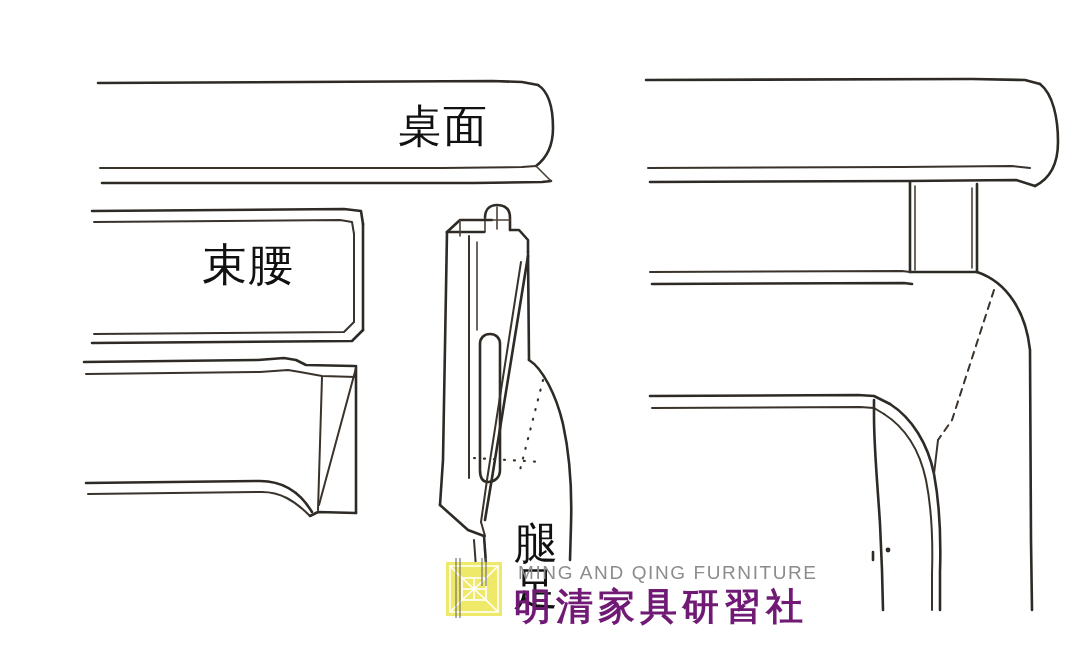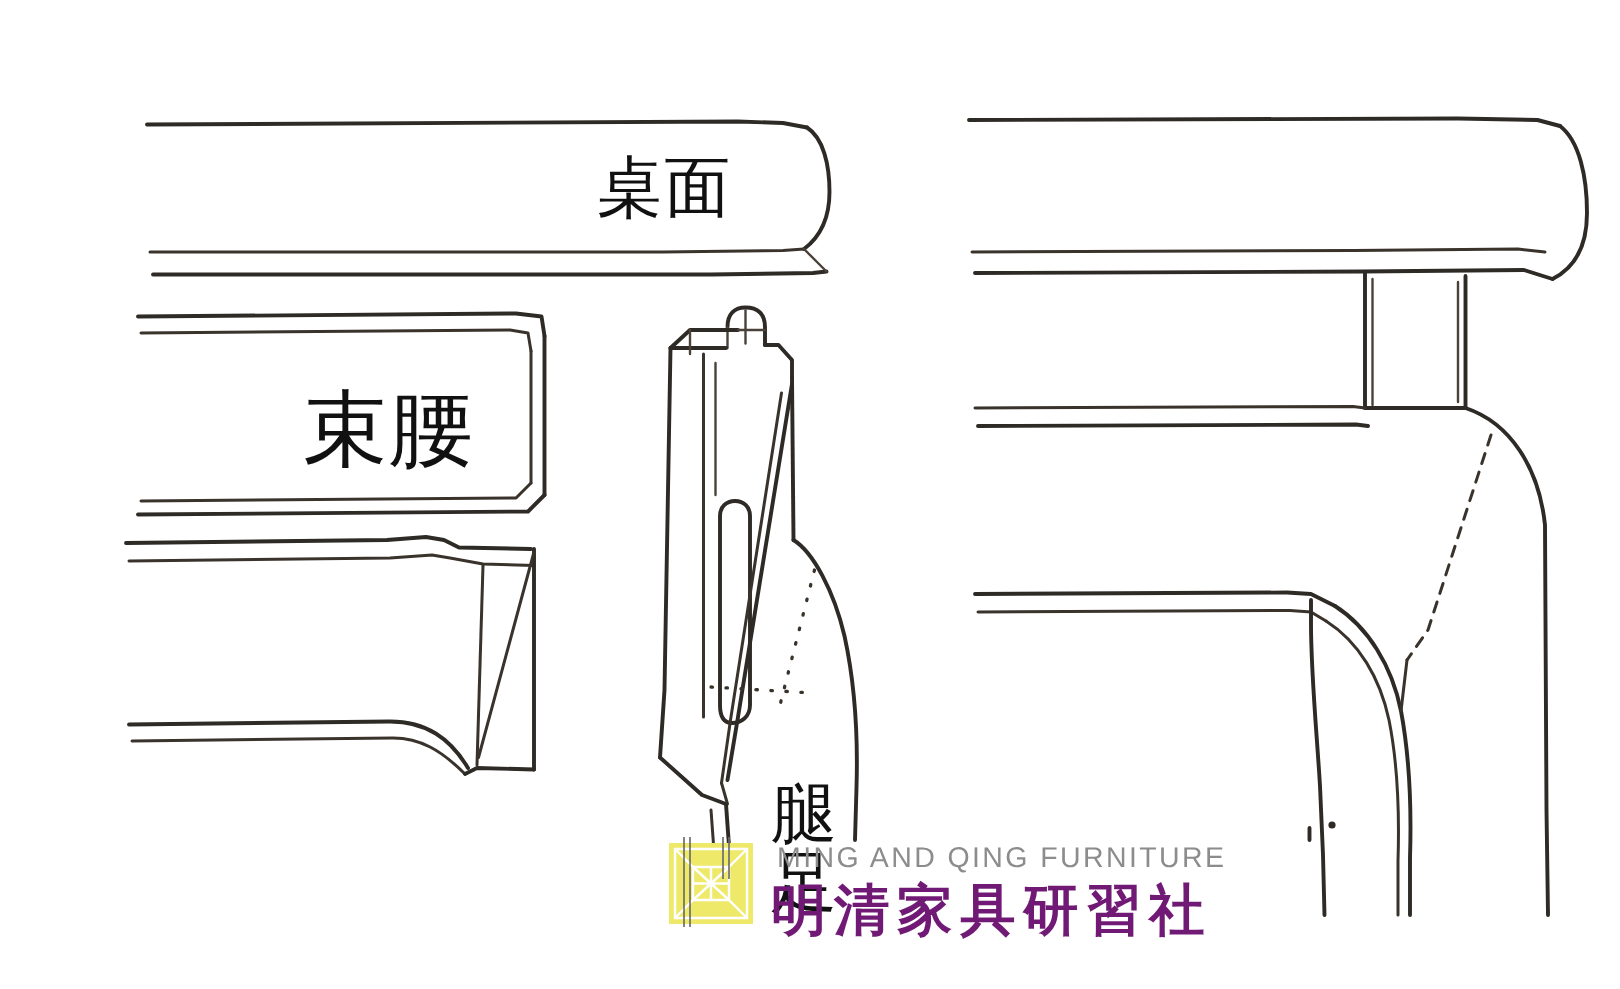--- a/index.html
+++ b/index.html
@@ -29,21 +29,21 @@
   .cjk-label {
     position: absolute;
     font-family: "DejaVu Sans", "Liberation Sans", sans-serif;
     color: #111111;
     font-weight: 500;
     line-height: 1.02;
     white-space: nowrap;
     letter-spacing: 0.02em;
   }
   #label-tabletop { left: 376px; top: 104px; font-size: 44px; }
-  #label-waist    { left: 180px; top: 258px; font-size: 56px; }
+  #label-waist    { left: 180px; top: 242px; font-size: 45px; }
   #label-apron    { left: 184px; top: 408px; font-size: 44px; }
   #label-leg {
     left: 492px;
     top: 520px;
     font-size: 44px;
     display: flex;
     flex-direction: column;
     line-height: 1.05;
   }
   

